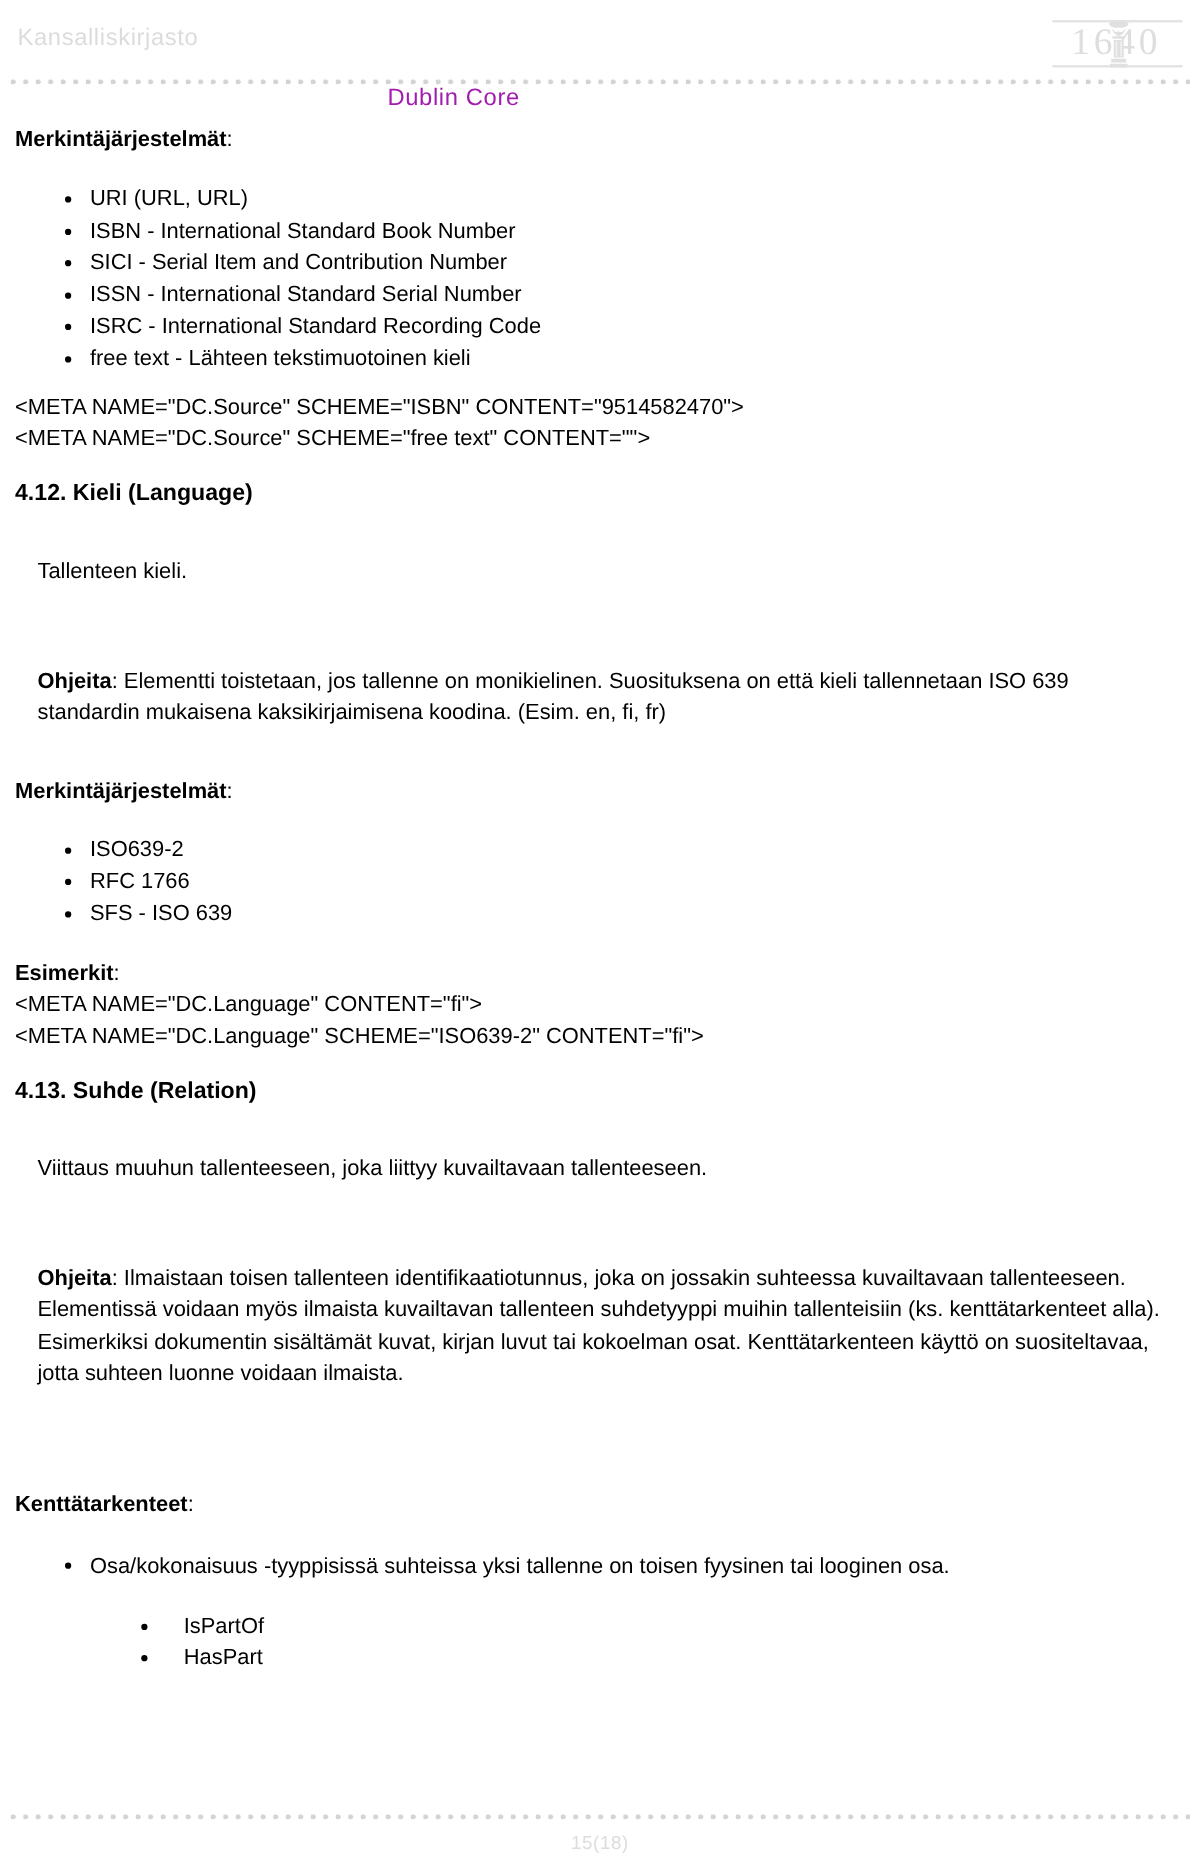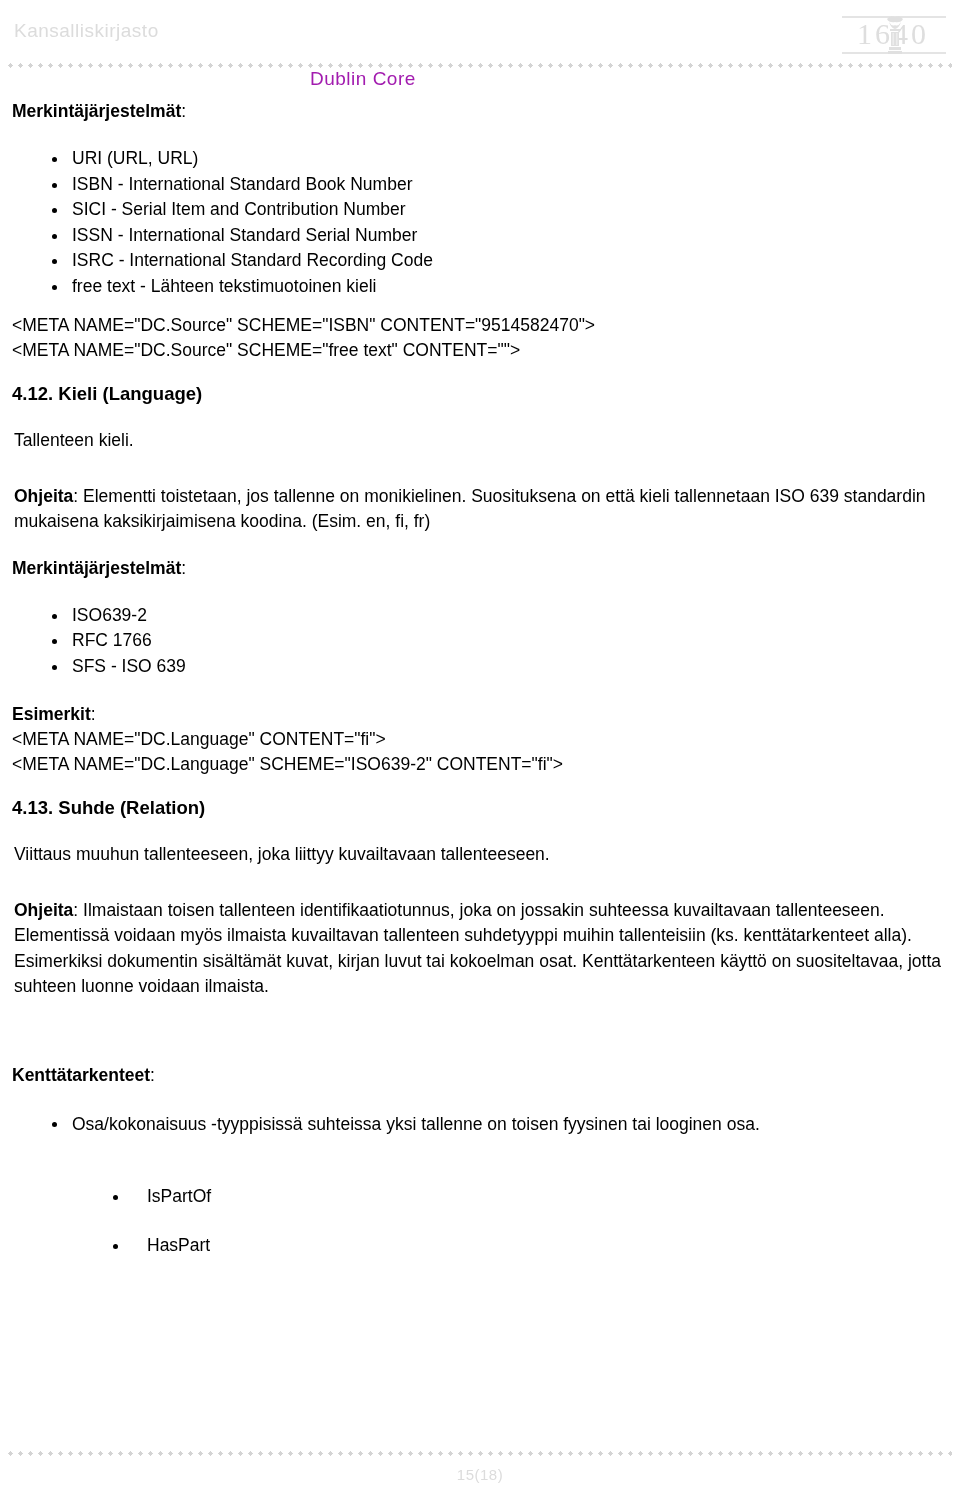--- a/index.html
+++ b/index.html
@@ -123,21 +123,21 @@
   .section-heading {
     font-weight: bold;
     font-size: 18.5px;
     line-height: 28px;
     margin: 0;
   }
 
   p.body-text {
     font-size: 17.5px;
     line-height: 25.5px;
-    margin: 2px;
+    margin: 18px;
   }
   p.body-text b { font-weight: bold; }
 
   .code-line {
     font-size: 17.5px;
     line-height: 24.5px;
     margin: 0;
     white-space: nowrap;
   }
 
@@ -157,21 +157,20 @@
     position: absolute;
     left: 40px;
     top: 11px;
     width: 5px;
     height: 5px;
     border-radius: 50%;
     background: #000;
   }
   ul.bullets.nested > li {
     padding-left: 135px;
-    margin-top: 24px;
   }
   ul.bullets.nested > li::before {
     left: 101px;
   }
   ul.bullets.wide > li {
     padding-left: 60px;
     padding-right: 10px;
     line-height: 28px;
   }
   ul.bullets.wide > li::before { top: 12px; }

